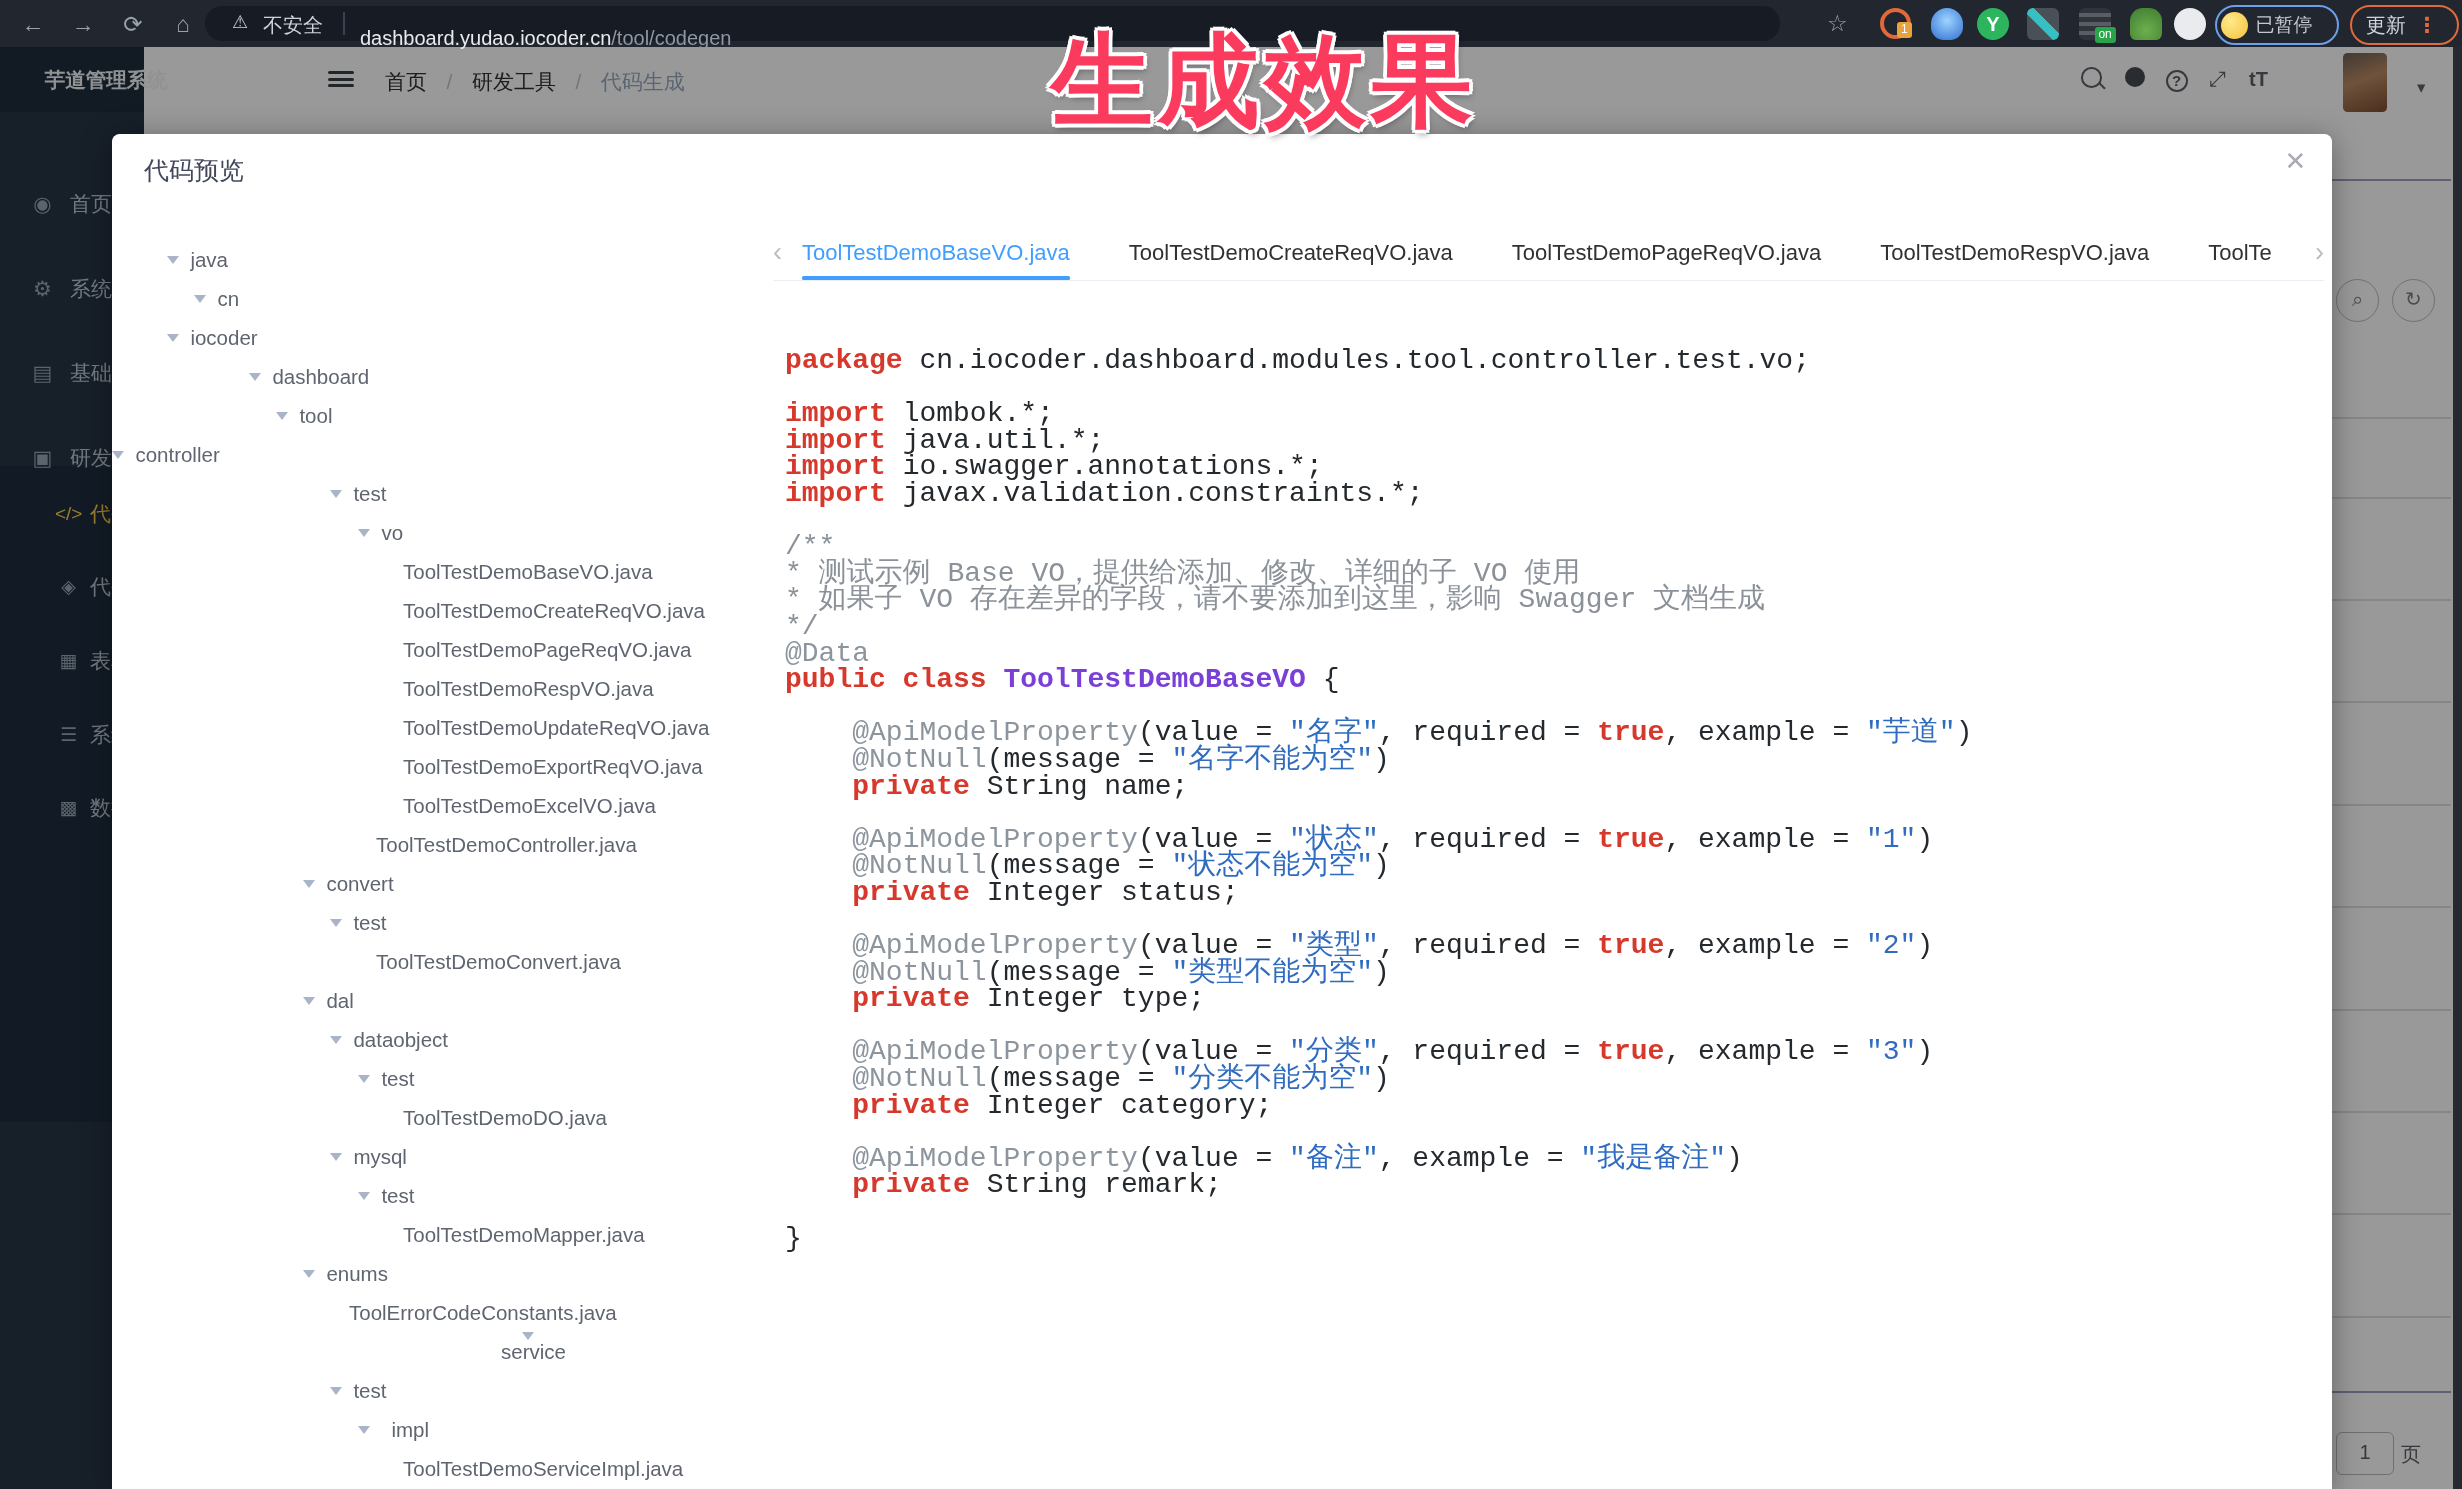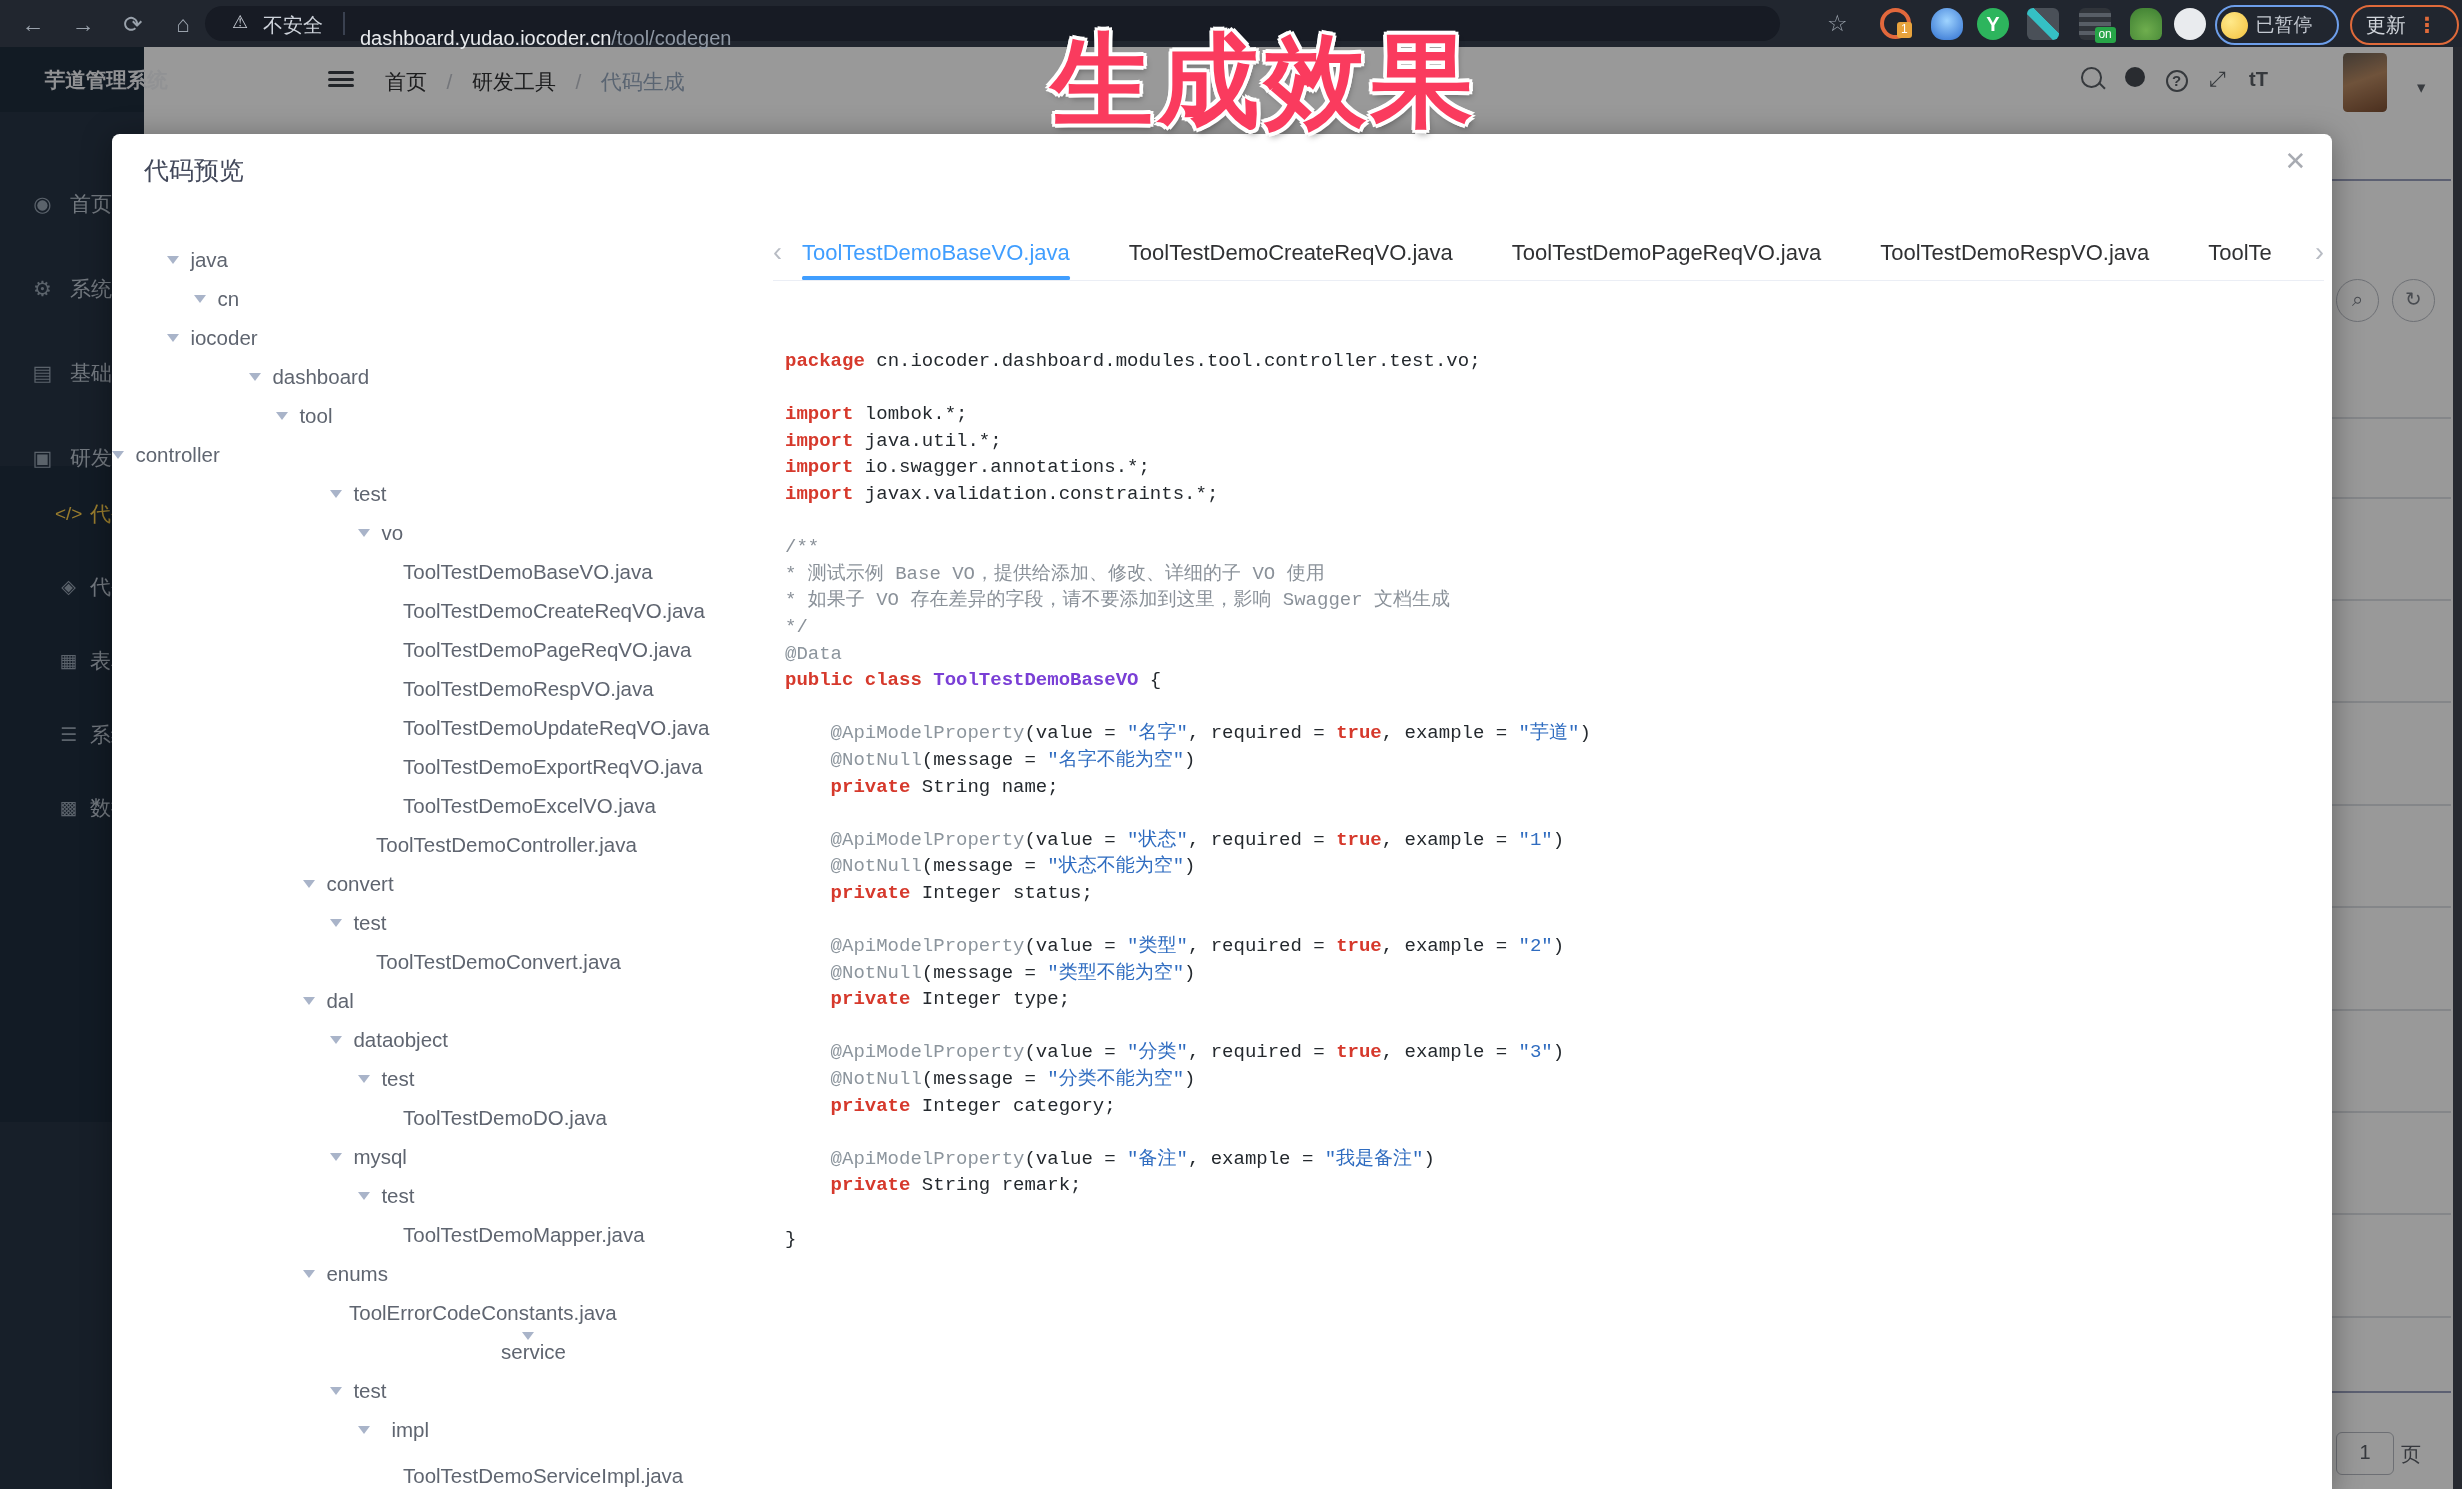--- a/index.html
+++ b/index.html
@@ -93,21 +93,21 @@
   .tabsbar{position:absolute;left:661px;top:94px;width:1551px;height:52px;border-bottom:1.5px solid #ebeef5;}
   .tab-chev{position:absolute;top:9px;font-size:27px;color:#b8bcc4;}
   .tabs{position:absolute;left:29px;top:0;height:52px;display:flex;align-items:center;overflow:hidden;width:1499px;}
   .tab{position:relative;height:52px;line-height:49px;font-size:22px;color:#303133;margin-right:59px;
        white-space:nowrap;flex:0 0 auto;}
   .tab.active{color:#409eff;}
   .tab.active::after{content:"";position:absolute;left:0;right:0;bottom:0;height:3.8px;background:#409eff;border-radius:1.5px;}
 
   
   .code{position:absolute;left:673px;top:214px;width:1532px;height:1130px;overflow:hidden;
-        font-family:"Liberation Mono","DejaVu Sans Mono",monospace;font-size:19px;line-height:26.6px;color:#24292e;}
+        font-family:"Liberation Mono","DejaVu Sans Mono",monospace;font-size:28px;line-height:26.6px;color:#24292e;}
   .code-line{height:26.6px;white-space:pre;}
   .tok-k{color:#d6392c;font-weight:bold;}
   .tok-a{color:#8c959d;}
   .tok-s{color:#2f6cc0;}
   .tok-c{color:#8a9199;}
   .tok-t{color:#7a3fd6;font-weight:bold;}
   .tok-p{color:#24292e;}
 
   
   .annotation{position:absolute;left:1051px;top:13.7px;z-index:40;font-size:102px;font-weight:bold;
@@ -359,21 +359,21 @@
           <span>service</span>
         </div>
         <div class="tree-row" style="padding-left: 218px;">
           <span class="caret"></span>
           <span>test</span>
         </div>
         <div class="tree-row" style="padding-left: 246px; gap: 10px;">
           <span class="caret"></span>
           <span>impl</span>
         </div>
-        <div class="tree-row" style="padding-left: 291px; align-items: flex-end;">
+        <div class="tree-row" style="padding-left: 291px;">
           <span>ToolTestDemoServiceImpl.java</span>
         </div>
       </div>
 
     <div class="tabsbar">
       <span class="tab-chev" style="left:0;">‹</span>
       <div class="tabs" id="tabs">
           <span class="tab active">ToolTestDemoBaseVO.java</span>
           <span class="tab">ToolTestDemoCreateReqVO.java</span>
           <span class="tab">ToolTestDemoPageReqVO.java</span>

